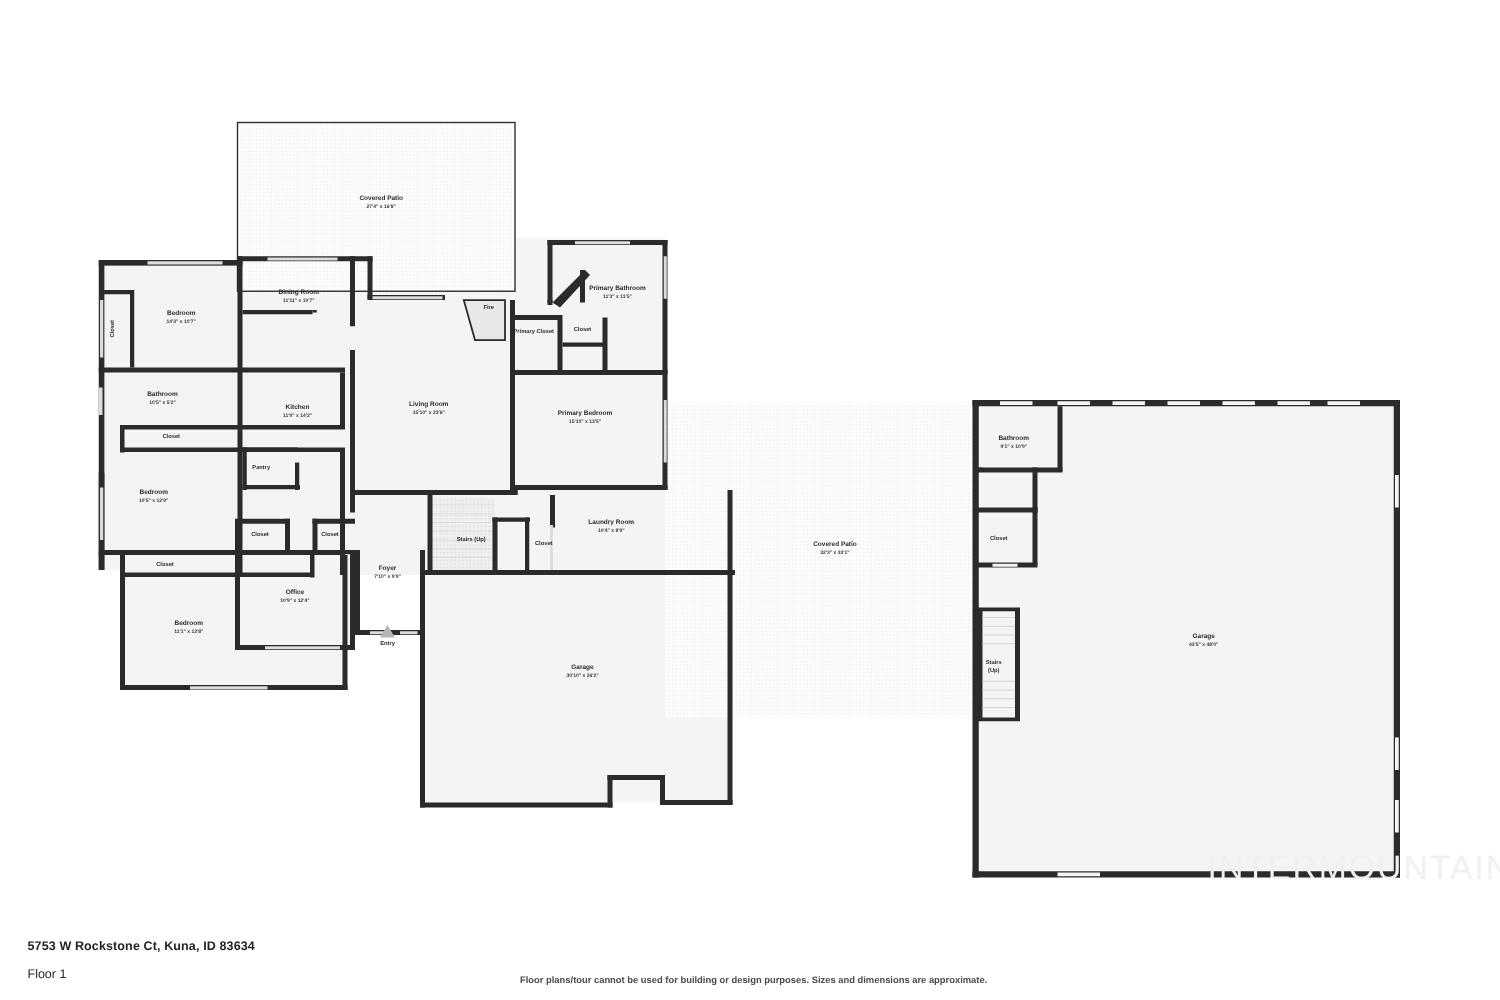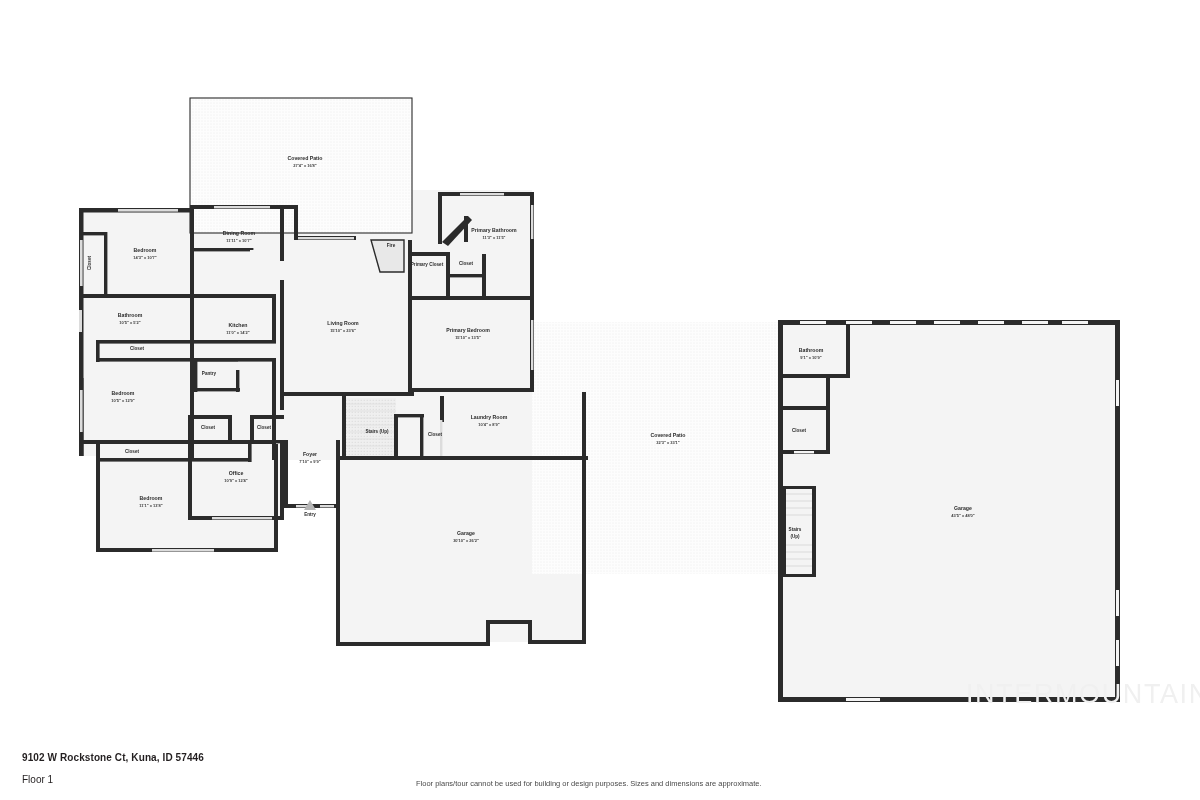--- a/index.html
+++ b/index.html
@@ -39,21 +39,21 @@
     font-size: 10px;
     font-weight: normal;
     color: #231f20;
     white-space: nowrap;
   }
   .footer-disclaimer {
     position: absolute;
     left: 416px;
     top: 779px;
     font-size: 7.5px;
-    font-weight: normal;
+    font-weight: bold;
     color: #4a4a4a;
     white-space: nowrap;
   }
   .watermark {
     position: absolute;
     left: 966px;
     top: 679px;
     font-size: 27px;
     letter-spacing: 1.6px;
     font-weight: normal;
@@ -413,16 +413,16 @@
         <text class="rm-name-sm" x="795" y="531">Stairs</text>
         <text class="rm-name-sm" x="795" y="537.5">(Up)</text>
       </g>
       <g>
         <text class="rm-name" x="963" y="510">Garage</text>
         <text class="rm-dim" x="963" y="516.5">43'5" x 48'0"</text>
       </g>
     </g>
 </svg>
 
-<div class="footer-address">9102 W Rockstone Ct, Kuna, ID 57446</div>
+<div class="footer-address">5753 W Rockstone Ct, Kuna, ID 83634</div>
 <div class="footer-floor">Floor 1</div>
 <div class="footer-disclaimer">Floor plans/tour cannot be used for building or design purposes. Sizes and dimensions are approximate.</div>
 <div class="watermark">INTERMOUNTAIN</div>
 
 </body></html>

